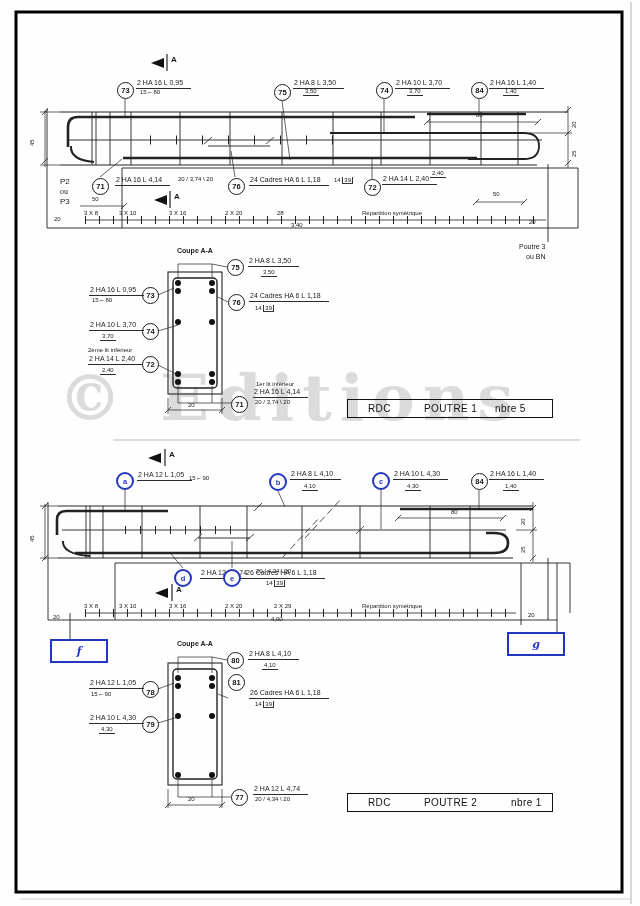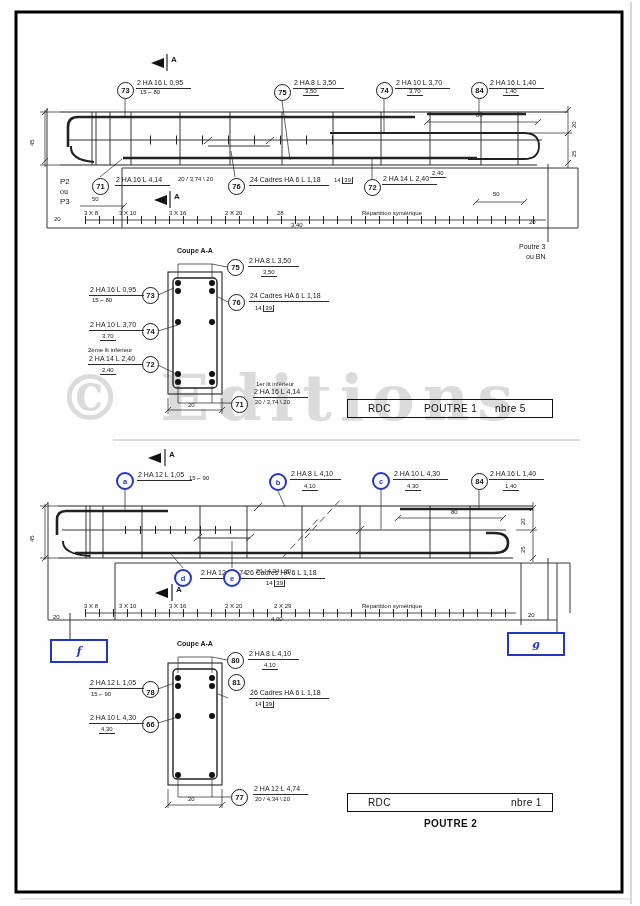--- a/index.html
+++ b/index.html
@@ -322,30 +322,30 @@
   <div class="t f7 u" style="left:89px;top:679px;">2 HA 12 L 1,05</div>
   <div class="t f6" style="left:91px;top:691px;">15 ⌐ 90</div>
 
   <div class="circle" style="left:228px;top:674px;">
       <span>81</span>
     </div>
   <div class="t f7 u" style="left:249px;top:689px;">26 Cadres HA 6 L 1,18</div>
   <div class="t f6" style="left:255px;top:701px;"><span>14</span> <span class="cadre39">39</span></div>
 
   <div class="circle" style="left:142px;top:716px;">
-      <span>66</span>
+      <span>79</span>
     </div>
   <div class="t f7 u" style="left:89px;top:714px;">2 HA 10 L 4,30</div>
   <div class="t f6 su" style="left:99px;top:726px;">4,30</div>
 
   <div class="circle" style="left:231px;top:789px;">
       <span>77</span>
     </div>
   <div class="t f7 u" style="left:253px;top:785px;">2 HA 12 L 4,74</div>
   <div class="t f6" style="left:255px;top:796px;">20 / 4,34 \ 20</div>
   <div class="t f6" style="left:188px;top:796px;">20</div>
 
   <div class="titlebox" style="left:347px;top:793px;width:206px;height:19px;"></div>
   <div class="t tbt" style="left:368px;top:797px;">RDC</div>
-  <div class="t tbt" style="left:424px;top:818px;font-weight:bold;">POUTRE 2</div>
+  <div class="t tbt" style="left:424px;top:797px;">POUTRE 2</div>
   <div class="t tbt" style="left:495px;top:797px;padding-left:16px;">nbre 1</div>
 
 </div>
 
 </body></html>

